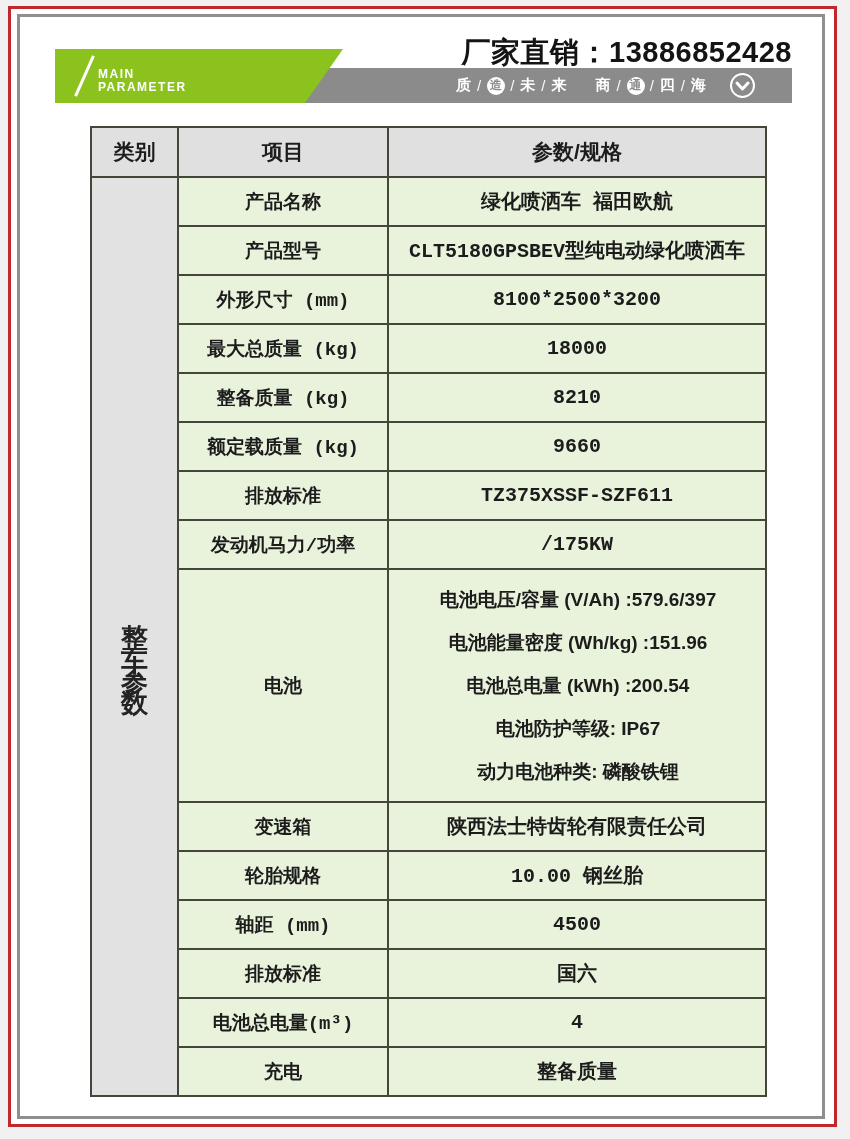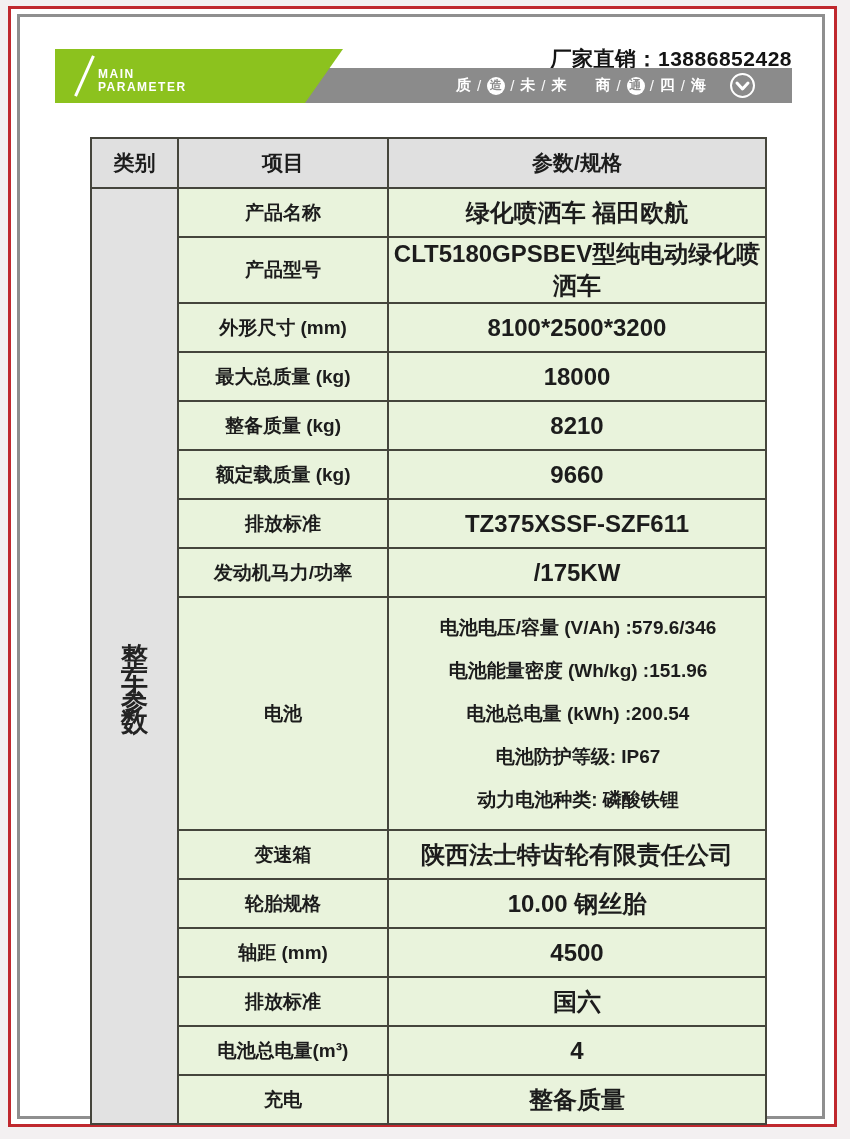--- a/index.html
+++ b/index.html
@@ -22,25 +22,24 @@
     position: absolute;
     left: 6px; top: 5px;
     right: 9px; bottom: 5px;
     border: 3px solid #8f8f8f;
     background: #ffffff;
   }
   
   .phone {
     position: absolute;
     top: 33px; right: 58px;
-    font-size: 21px;
+    font-size: 29px;
     font-weight: 700;
     color: #141414;
     letter-spacing: 0.5px;
-    margin-top: 12px;
   }
   .banner-green {
     position: absolute;
     left: 55px; top: 49px;
     width: 288px; height: 54px;
     background: #8cc21e;
     clip-path: polygon(0 0, 100% 0, calc(100% - 38px) 100%, 0 100%);
     display: flex;
     align-items: center;
     padding-left: 14px;
@@ -104,21 +103,21 @@
   .arrow-btn {
     width: 27px; height: 27px;
     margin-left: 22px;
     margin-right: 36px;
     flex: 0 0 auto;
     cursor: pointer;
   }
   
   table.spec {
     position: absolute;
-    left: 90px; top: 137px;
+    left: 90px; top: 126px;
     width: 675px;
     border-collapse: collapse;
     table-layout: fixed;
   }
   table.spec th, table.spec td {
     border: 2px solid #45453c;
     color: #1c1c1c;
     text-align: center;
     vertical-align: middle;
   }
@@ -127,22 +126,23 @@
     font-size: 21px;
     font-weight: 700;
     height: 50px;
   }
   tr.spec-row { height: 49px; }
   tr.spec-row-tall { height: 222px; }
   td.cell-item, td.cell-value {
     background: #e9f3dc;
     font-size: 19px;
     font-weight: 600;
-  }
-  td.cell-value { font-size: 24px; }
+    font-family: Liberation Mono, monospace;
+  }
+  td.cell-value { font-size: 20px; }
   td.cat-cell {
     background: #e2e2e2;
     text-align: center;
     vertical-align: middle;
   }
   .cat-vertical {
     display: inline-block;
     writing-mode: vertical-rl;
     text-orientation: upright;
     font-size: 27px;
@@ -250,21 +250,21 @@
     <td class="cell-item">排放标准</td>
     <td class="cell-value">TZ375XSSF-SZF611</td>
   </tr>
   <tr class="spec-row">
     <td class="cell-item">发动机马力/功率</td>
     <td class="cell-value">/175KW</td>
   </tr>
   <tr class="spec-row-tall">
     <td class="cell-item">电池</td>
     <td class="cell-multiline">
-      <div class="bat-line">电池电压/容量 (V/Ah) :579.6/346</div>
+      <div class="bat-line">电池电压/容量 (V/Ah) :579.6/397</div>
       <div class="bat-line">电池能量密度 (Wh/kg) :151.96</div>
       <div class="bat-line">电池总电量 (kWh) :200.54</div>
       <div class="bat-line">电池防护等级: IP67</div>
       <div class="bat-line">动力电池种类: 磷酸铁锂</div>
     </td>
   </tr>
   <tr class="spec-row">
     <td class="cell-item">变速箱</td>
     <td class="cell-value">陕西法士特齿轮有限责任公司</td>
   </tr>

